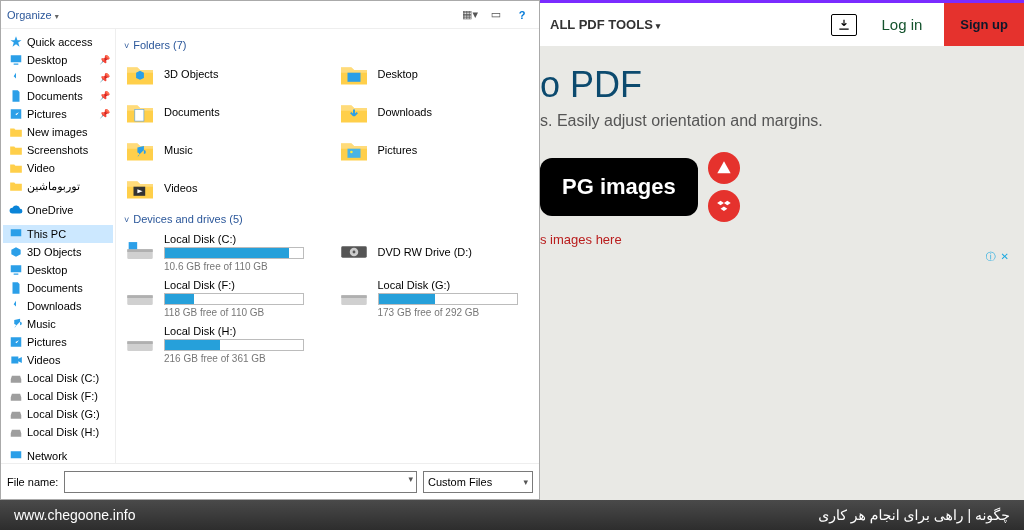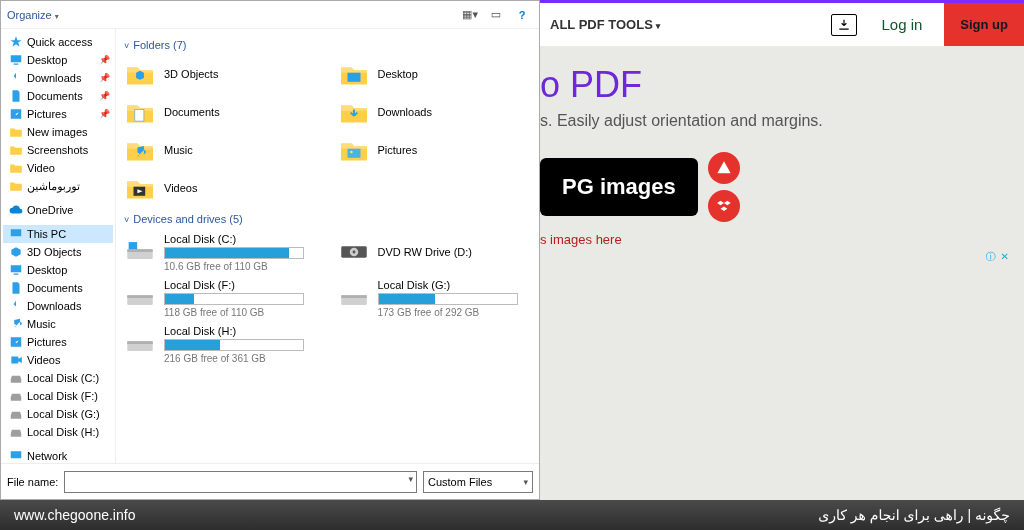--- a/index.html
+++ b/index.html
@@ -43,24 +43,24 @@
   .page { position:absolute; left:0; top:0; right:0; bottom:0; background:#e9e9e5; }
   .topbar { position:absolute; top:0; left:0; right:0; height:46px; background:#fff; border-top:3px solid #7a2bff; display:flex; align-items:center; }
   .topbar .tools { margin-left:550px; font-size:13px; font-weight:600; color:#333; cursor:pointer; }
   .topbar .tools::after { content:"▾"; font-size:9px; margin-left:3px; }
   .topbar .sp { flex:1; }
   .dl-ico { width:26px; height:22px; border:1.5px solid #000; border-radius:2px; display:flex; align-items:center; justify-content:center; margin-right:14px; cursor:pointer; position:relative; }
   .dl-ico svg { width:14px; height:14px; }
   .login { font-size:15px; color:#14532d; margin-right:12px; cursor:pointer; padding:16px 10px; }
   .signup { background:#e5322d; color:#0f172a; font-size:13px; font-weight:600; padding:14px 16px; cursor:pointer; }
   .hero { position:absolute; top:46px; left:540px; right:0; padding:18px 0 0 0; text-align:left; }
-  .hero h1 { font-size:36px; font-weight:400; color:#6d28d9; }
+  .hero h1 { font-size:36px; font-weight:400; color:#0c4a6e; }
   .hero p { font-size:16px; color:#555; margin-top:6px; }
   .cta-row { display:flex; align-items:center; margin-top:22px; gap:10px; }
-  .cta { background:#000; color:#fff; font-size:22px; font-weight:600; padding:16px 22px; border-radius:6px; cursor:pointer; }
+  .cta { background:#000; color:#fff; font-size:22px; font-weight:600; padding:16px 22px; border-radius:12px; cursor:pointer; }
   .round { width:32px; height:32px; border-radius:50%; background:#e5322d; display:flex; align-items:center; justify-content:center; cursor:pointer; }
   .round svg { width:16px; height:16px; fill:#fff; }
   .drop-txt { font-size:13px; color:#b91c1c; margin-top:10px; }
   .ad-x { position:absolute; right:14px; top:250px; font-size:10px; color:#1ba8e0; cursor:pointer; letter-spacing:1px; }
   .footer { position:absolute; left:0; right:0; bottom:0; height:30px; background:linear-gradient(#4a4a4a,#2d2d2d); color:#fff; display:flex; align-items:center; padding:0 14px; font-size:14px;justify-content:center; }
   .footer .fr { margin-left:auto; direction:rtl; }
 </style>
 </head>
 <body>
 

